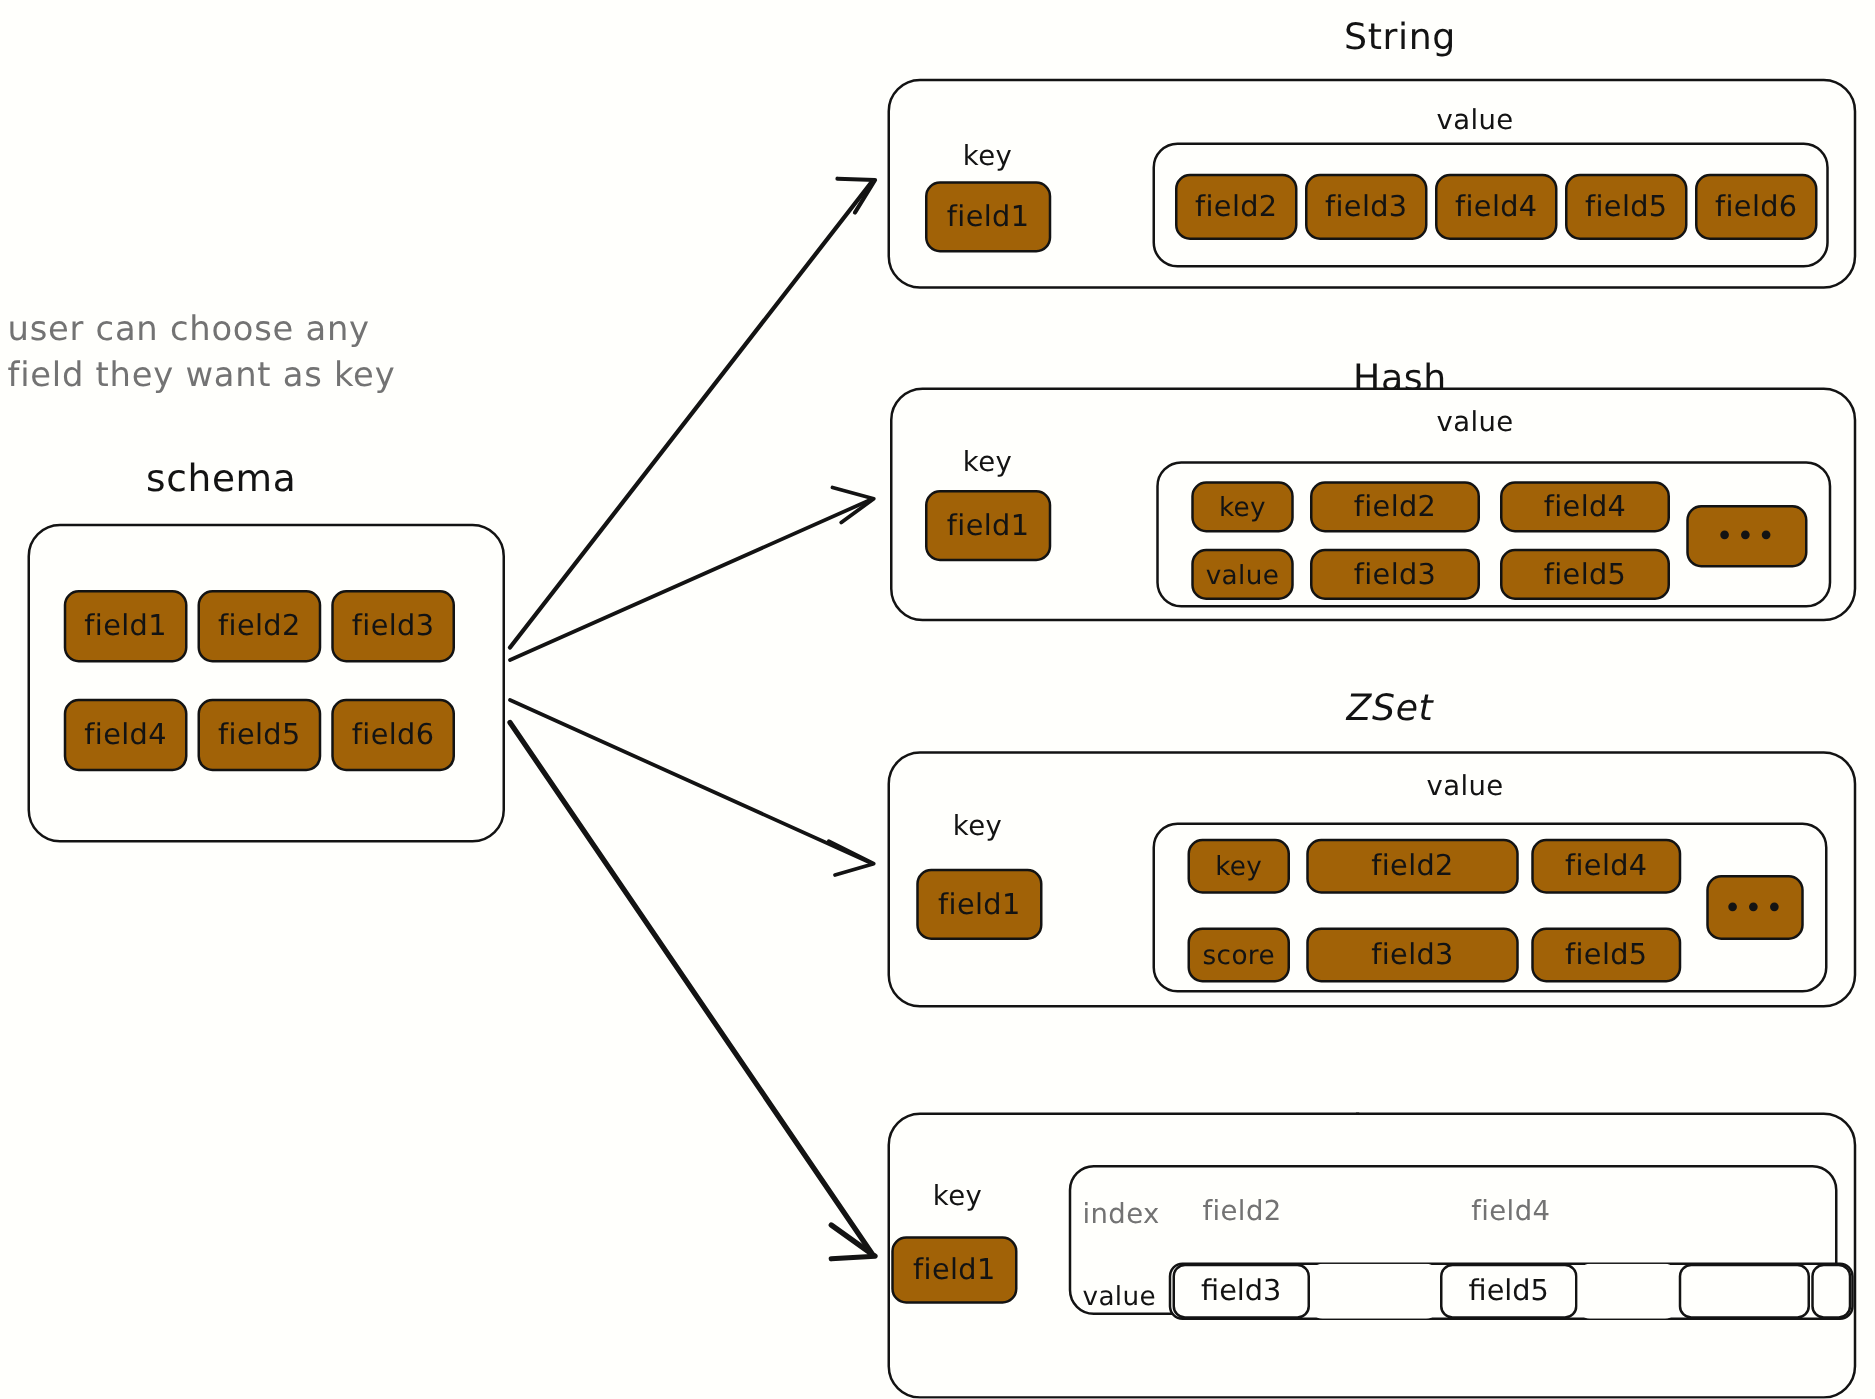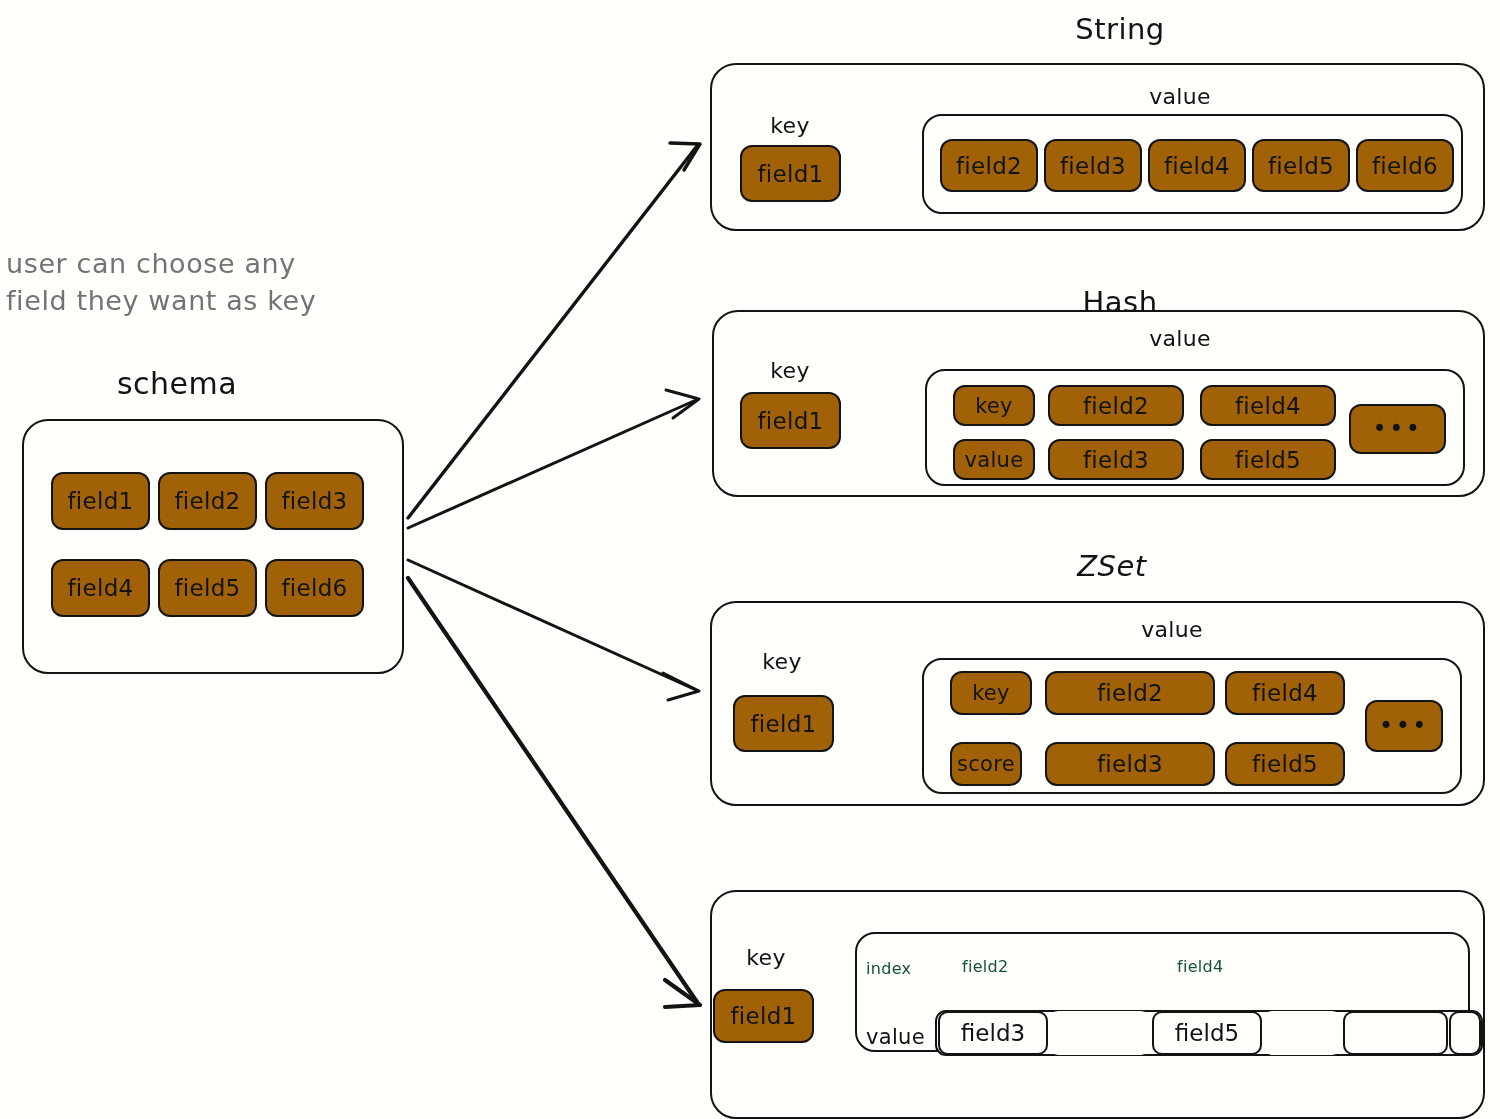--- a/index.html
+++ b/index.html
@@ -58,22 +58,22 @@
   }
   .row-label {
     position: absolute;
     font-size: 21px;
     color: #131313;
     letter-spacing: 0.3px;
     white-space: nowrap;
   }
   .bm-head {
     position: absolute;
-    font-size: 16px;
-    color: #14532d;
+    font-size: 22px;
+    color: #737373;
     letter-spacing: 0.3px;
     white-space: nowrap;
   }
 
   
   .chip {
     position: absolute;
     box-sizing: border-box;
     border: 2.4px solid #131313;
     border-radius: 12px;
@@ -214,21 +214,21 @@
 
   <div class="panel-title" style="left:1112px; top:549px;font-style:italic;">ZSet</div>
   <div class="outer" style="left:710px; top:601px; width:775px; height:205px;"></div>
   <div class="mini-label" style="left:782px; top:649px;">key</div>
   <div class="chip" style="left:733px; top:695px; width:101px; height:57px;">field1</div>
   <div class="mini-label" style="left:1172px; top:617px;">value</div>
   <div class="inner" style="left:922px; top:658px; width:540px; height:136px;"></div>
   <div class="chip small" style="left:950px; top:671px; width:82px; height:44px;">key</div>
   <div class="chip" style="left:1045px; top:671px; width:170px; height:44px;">field2</div>
   <div class="chip" style="left:1225px; top:671px; width:120px; height:44px;">field4</div>
-  <div class="chip small" style="left:950px; top:742px; width:72px; height:44px;">score</div>
+  <div class="chip small" style="left:950px; top:742px; width:82px; height:44px;">score</div>
   <div class="chip" style="left:1045px; top:742px; width:170px; height:44px;">field3</div>
   <div class="chip" style="left:1225px; top:742px; width:120px; height:44px;">field5</div>
   <div class="chip dots" style="left:1365px; top:700px; width:78px; height:52px;">•••</div>
 
   <div class="panel-title" style="left:1115px; top:838px;margin-top:47px;">Bitmap</div>
   <div class="outer" style="left:710px; top:890px; width:775px; height:229px;"></div>
   <div class="mini-label" style="left:766px; top:945px;">key</div>
   <div class="chip" style="left:713px; top:989px; width:101px; height:54px;">field1</div>
   <div class="inner" style="left:855px; top:932px; width:615px; height:120px;"></div>
   <div class="bm-head" style="left:866px; top:959px;">index</div>

